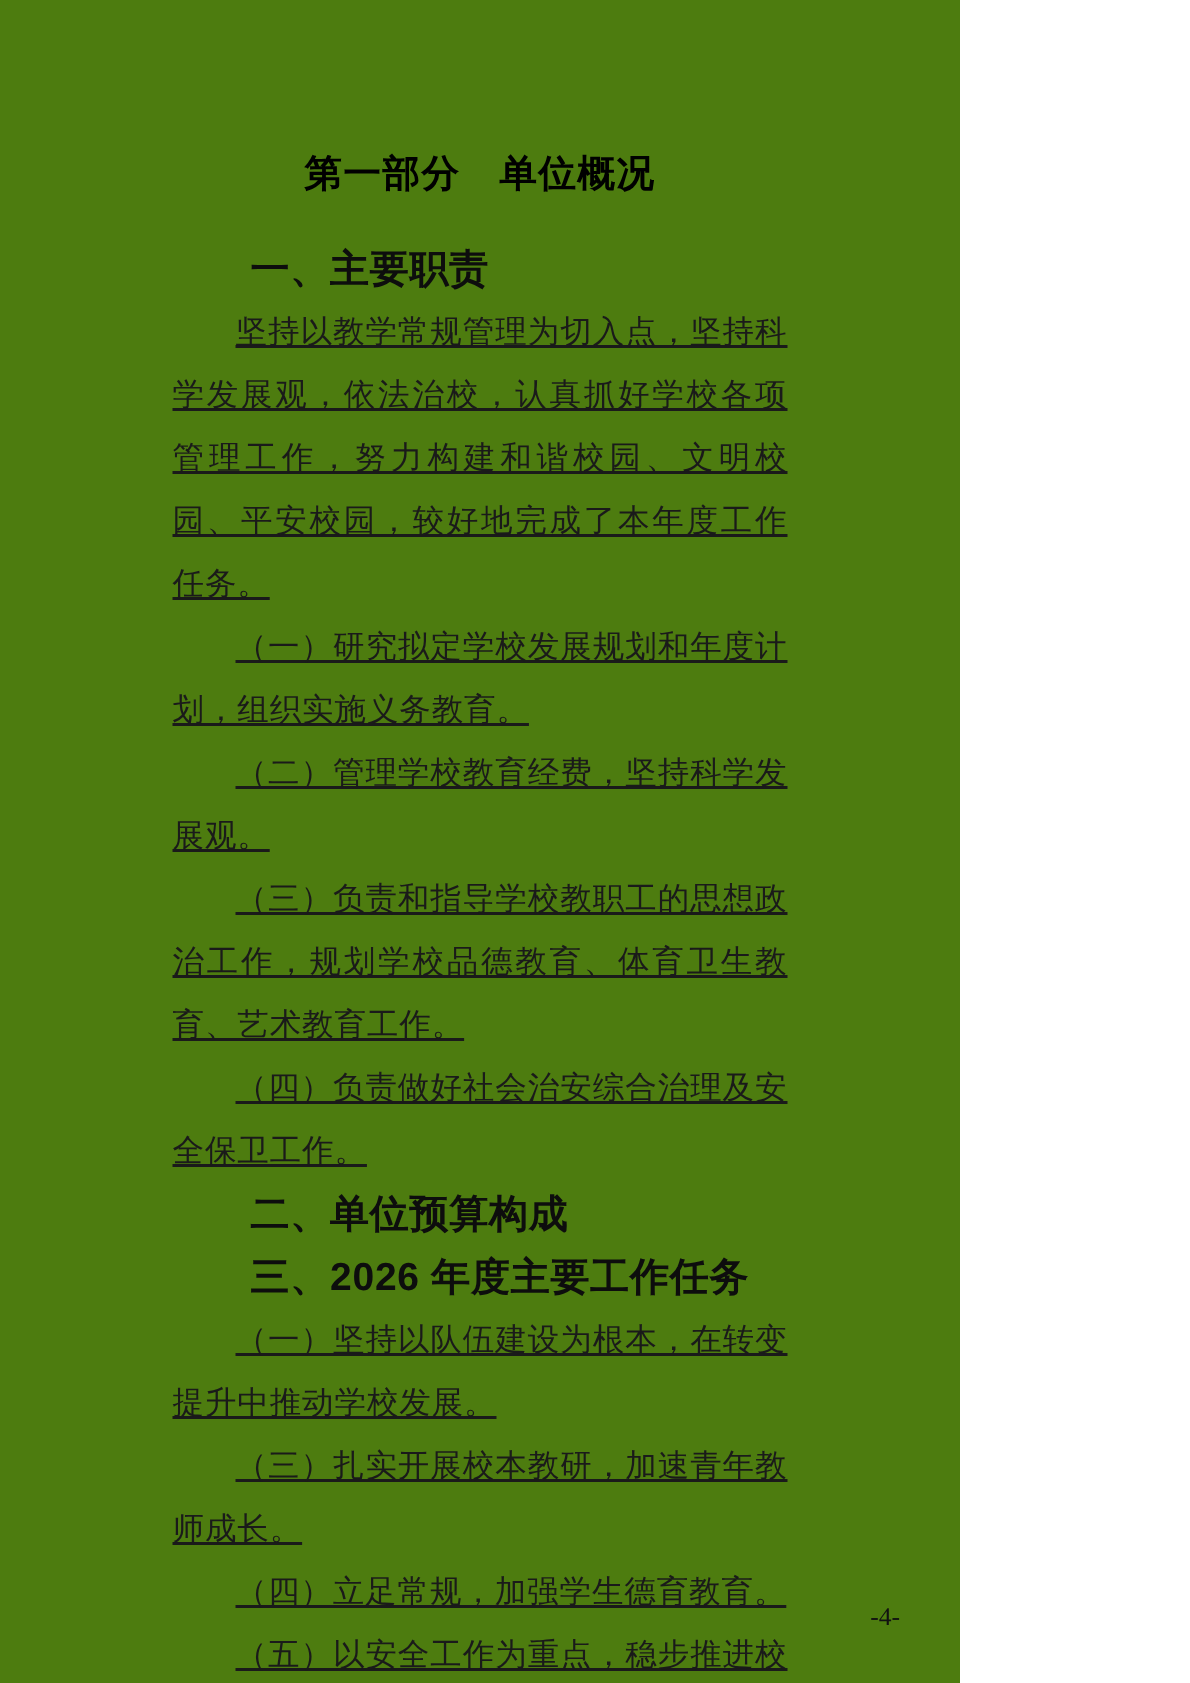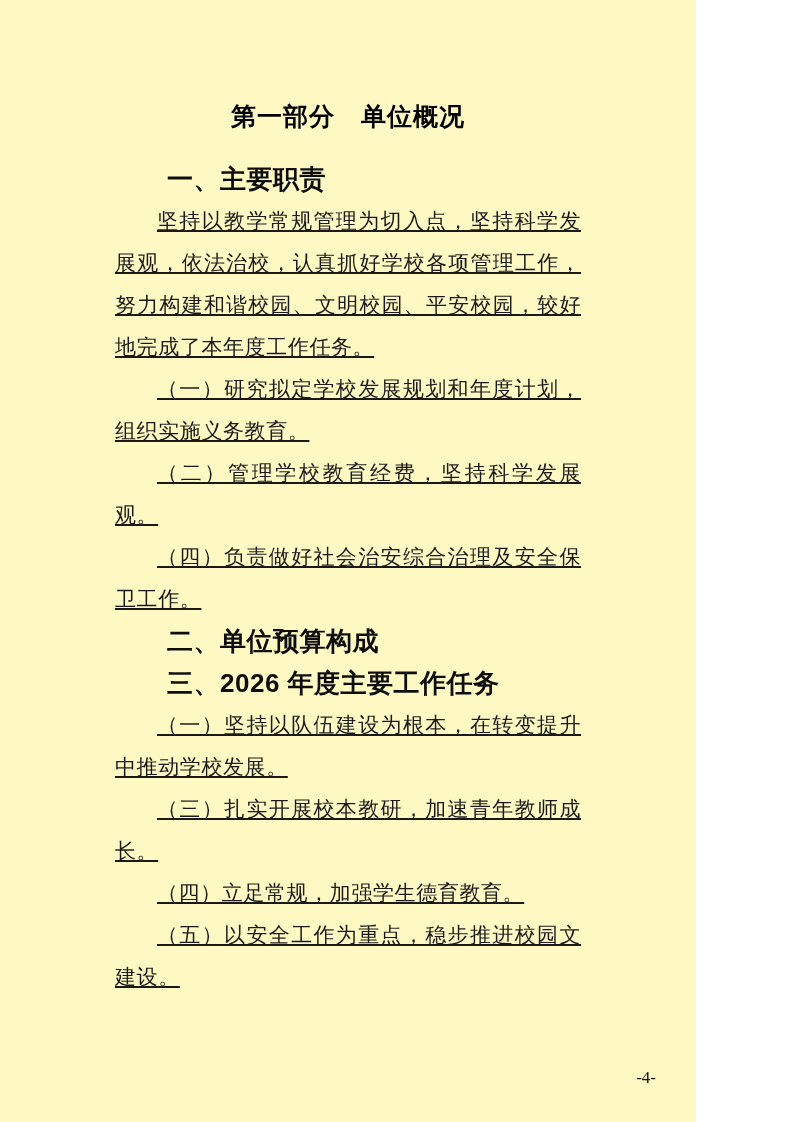--- a/index.html
+++ b/index.html
@@ -2,24 +2,24 @@
 <html><head>
 <meta charset="utf-8">
 <style>
   html, body {
     margin: 0;
     padding: 0;
     background: #ffffff;
   }
   .page {
     position: relative;
-    width: 696px;
+    width: 640px;
     height: 1122px;
     margin: 0;
-    background: #fef9c3;
+    background: #4d7c0f;
     box-sizing: border-box;
     padding: 96px 115px 0 115px;
     color: #1a1a1a;
     overflow: hidden;
   }
   .doc-title {
     margin: 0 0 22px 0;
     font-family: "Liberation Sans", "DejaVu Sans", sans-serif;
     font-weight: bold;
     font-size: 25px;
@@ -64,20 +64,21 @@
 
 <div class="page">
 
   <h1 class="doc-title">第一部分　单位概况</h1>
 
   <section>
     <h2 class="sec-heading">一、主要职责</h2>
     <p class="body-para">坚持以教学常规管理为切入点，坚持科学发展观，依法治校，认真抓好学校各项管理工作，努力构建和谐校园、文明校园、平安校园，较好地完成了本年度工作任务。</p>
     <p class="body-para">（一）研究拟定学校发展规划和年度计划，组织实施义务教育。</p>
     <p class="body-para">（二）管理学校教育经费，坚持科学发展观。</p>
+    <p class="body-para">（三）负责和指导学校教职工的思想政治工作，规划学校品德教育、体育卫生教育、艺术教育工作。</p>
     <p class="body-para">（四）负责做好社会治安综合治理及安全保卫工作。</p>
   </section>
 
   <section>
     <h2 class="sec-heading">二、单位预算构成</h2>
   </section>
 
   <section>
     <h2 class="sec-heading">三、2026 年度主要工作任务</h2>
     <p class="body-para">（一）坚持以队伍建设为根本，在转变提升中推动学校发展。</p>

